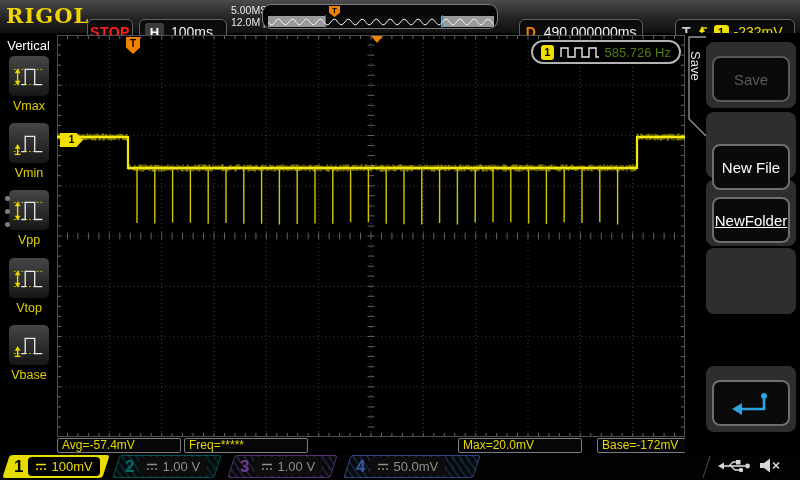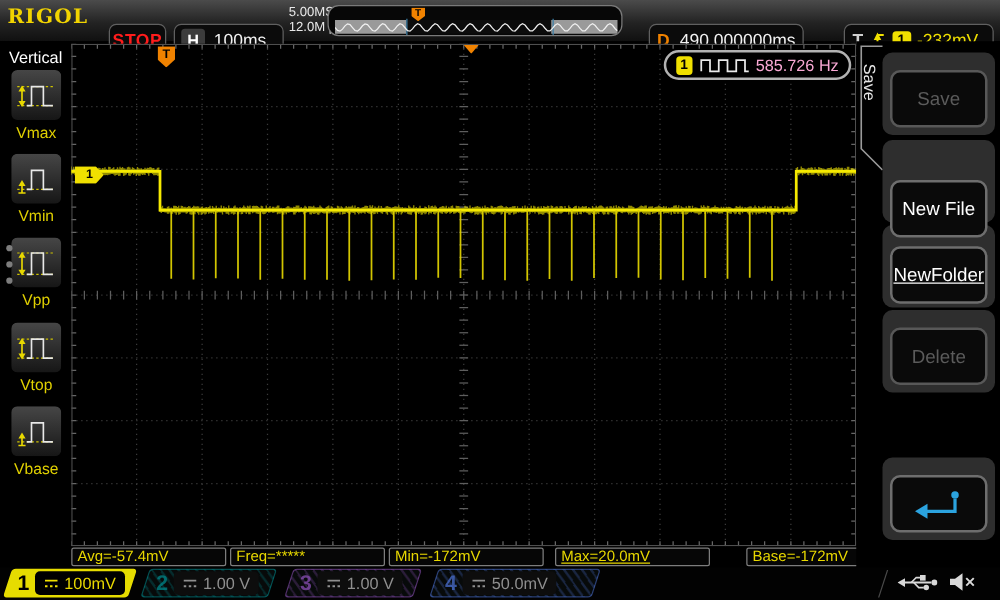--- a/index.html
+++ b/index.html
@@ -2,21 +2,21 @@
 <html><head>
 <meta charset="utf-8">
 <style>
   html,body{margin:0;padding:0;background:#000;}
   #screen{position:relative;width:800px;height:480px;background:#000;overflow:hidden;
           font-family:"Liberation Sans",sans-serif;-webkit-font-smoothing:antialiased;}
   
   #topbar{position:absolute;left:0;top:0;width:800px;height:33px;
           background:linear-gradient(#4b4b4b,#232323 55%,#101010);border-bottom:1px solid #000;}
   .logo{position:absolute;left:6px;top:3px;font-family:"DejaVu Serif",serif;font-weight:bold;
-        font-size:16px;color:#f2d400;letter-spacing:1px;}
+        font-size:21px;color:#f2d400;letter-spacing:1px;}
   .tb-box{position:absolute;top:19px;height:26px;background:#0b0b0b;border:1px solid #606060;
           border-radius:6px;display:flex;align-items:center;box-sizing:border-box;}
   #stop-box{left:87px;width:46px;justify-content:center;}
   #stop-box span{color:#ff1c1c;font-weight:bold;font-size:14px;letter-spacing:.5px;}
   #h-box{left:139px;width:88px;padding:0 5px;gap:7px;}
   .h-badge{background:#3c3c3c;color:#fff;font-weight:bold;font-size:13px;border-radius:3px;
            width:19px;height:19px;display:flex;align-items:center;justify-content:center;}
   .h-val{color:#f2f2f2;font-size:14px;}
   #acq{position:absolute;left:231px;top:4px;color:#e8e8e8;font-size:10.5px;line-height:12px;}
   #preview{left:262px;width:236px;height:25px;top:4px;border:1px solid #7a7a7a;border-radius:9px;
@@ -53,21 +53,21 @@
               clip-path:polygon(0 0,100% 0,50% 100%);}
   .tag-ch{position:absolute;width:23px;height:14px;background:#f0e000;color:#000;font-size:10px;
           font-weight:bold;text-align:center;line-height:14px;
           clip-path:polygon(0 0,72% 0,100% 50%,72% 100%,0 100%);}
   .tag-trig{position:absolute;width:15px;height:13px;background:#f08200;color:#000;font-size:9px;
             font-weight:bold;text-align:center;line-height:13px;
             clip-path:polygon(100% 0,30% 0,0 50%,30% 100%,100% 100%);}
   #freq-pill{position:absolute;left:474px;top:5px;width:150px;height:24px;border:2px solid #b2b2b2;
              border-radius:13px;background:#000;display:flex;align-items:center;gap:6px;
              padding:0 8px;box-sizing:border-box;}
-  .freq-val{color:#f9a8d4;font-size:13px;white-space:nowrap;}
+  .freq-val{color:#4d7c0f;font-size:13px;white-space:nowrap;}
   
   .meas{position:absolute;top:438px;height:15px;width:124px;background:#060606;border:1px solid #7d7d7d;
         border-radius:2px;box-sizing:border-box;color:#e8d800;font-size:12px;line-height:13px;
         padding-left:4px;overflow:hidden;white-space:nowrap;}
   
   #rightmenu{position:absolute;left:685px;top:33px;width:115px;height:447px;background:#000;}
   .save-tab{position:absolute;left:3px;top:18px;writing-mode:vertical-rl;color:#e8e8e8;font-size:13px;}
   .menu-group{position:absolute;left:21px;width:90px;height:66px;background:#2e2e2e;border-radius:8px;}
   .menu-btn{position:absolute;left:27px;width:78px;height:46px;background:#0a0a0a;border:2px solid #6e6e6e;
             border-radius:8px;color:#fff;font-size:15px;display:flex;align-items:center;
@@ -555,40 +555,38 @@
         <path d="M1,12 V3 H8 V12 H15 V3 H22 V12 H29 V3 H36 V12 H43 V3 H45" stroke="#eaeaea" stroke-width="1.4" fill="none"></path>
       </svg>
       <span class="freq-val">585.726 Hz</span>
     </div>
   </div>
 
   <div class="tag-trig" id="trig-lvl-tag" style="left: 686px; top: 250px;">T</div>
 
   <div class="meas" style="left:57px;">Avg=-57.4mV</div>
   <div class="meas" style="left:184px;">Freq=*****</div>
-  <div class="meas" style="left:311px;">Min=-172mV</div>
-  <div class="meas" style="left:444px;text-decoration:underline;">Max=20.0mV</div>
+  <div class="meas" style="left:458px;">Max=20.0mV</div>
   <div class="meas" style="left:597px;">Base=-172mV</div>
 
   <div id="rightmenu">
     <svg width="115" height="447" style="position:absolute;left:0;top:0;">
       <path d="M21,4 L4,4 L4,86 L21,103" stroke="#9a9a9a" stroke-width="1.3" fill="none"></path>
     </svg>
     <div class="save-tab">Save</div>
 
     <div class="menu-group" style="top:9px;"></div>
     <div class="menu-group" style="top:79px;"></div>
     <div class="menu-group" style="top:147px;"></div>
     <div class="menu-group" style="top:215px;"></div>
     <div class="menu-group" style="top:333px;"></div>
 
     <div class="menu-btn disabled" style="top:23px;">Save</div>
     <div class="menu-btn" style="top:93px;margin-top:18px;">New File</div>
     <div class="menu-btn" style="top:164px;text-decoration:underline;">NewFolder</div>
-    <div class="menu-btn disabled" style="top:229px;">Delete</div>
 
     <div class="menu-btn" style="top:347px;">
       <svg width="46" height="28">
         <circle cx="36" cy="7" r="3" fill="#2ba3df"></circle>
         <path d="M36,10 V20 H13" stroke="#2ba3df" stroke-width="2.6" fill="none"></path>
         <polygon points="4,20 14,14 14,26" fill="#2ba3df"></polygon>
       </svg>
     </div>
   </div>
 

